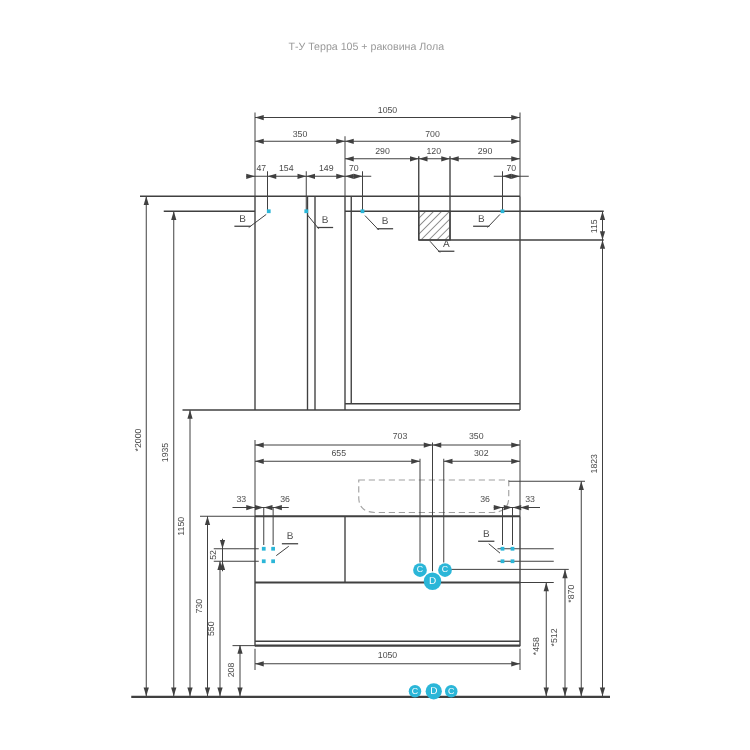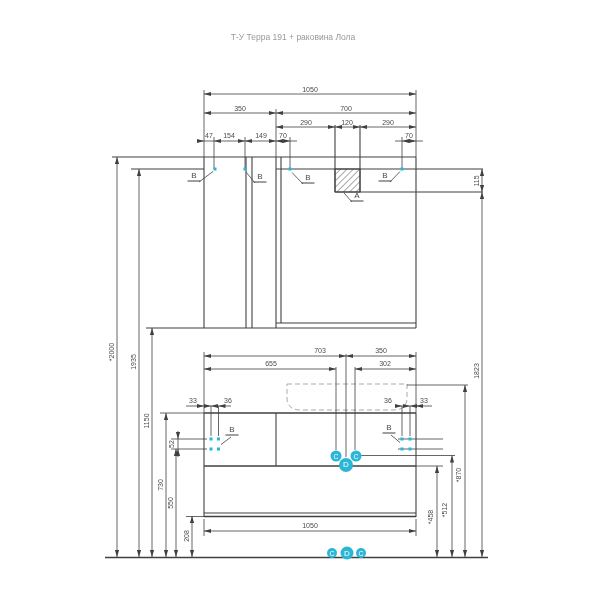--- a/index.html
+++ b/index.html
@@ -24,21 +24,21 @@
         display:flex;align-items:center;justify-content:center;
         transform:translate(-50%,-50%);line-height:1;}
   .title{position:absolute;left:293px;top:37px;transform:translate(-50%,-50%);
          font-size:8.5px;color:var(--title_text,#999999);white-space:nowrap;}
 </style>
 </head>
 <body>
 
 <div class="canvas">
 
-  <div class="title">Т-У Терра 191 + раковина Лола</div>
+  <div class="title">Т-У Терра 105 + раковина Лола</div>
 
   <svg width="600" height="600" viewBox="0 0 600 600">
     <defs>
       <path id="ar" d="M0,0 L7,-2.1 L7,2.1 Z"></path>
       <pattern id="hp" width="4.5" height="4.5" patternUnits="userSpaceOnUse" patternTransform="rotate(45)">
         <line class="hatchline" x1="0" y1="0" x2="0" y2="4.5"></line>
       </pattern>
     </defs>
 
     <g>

